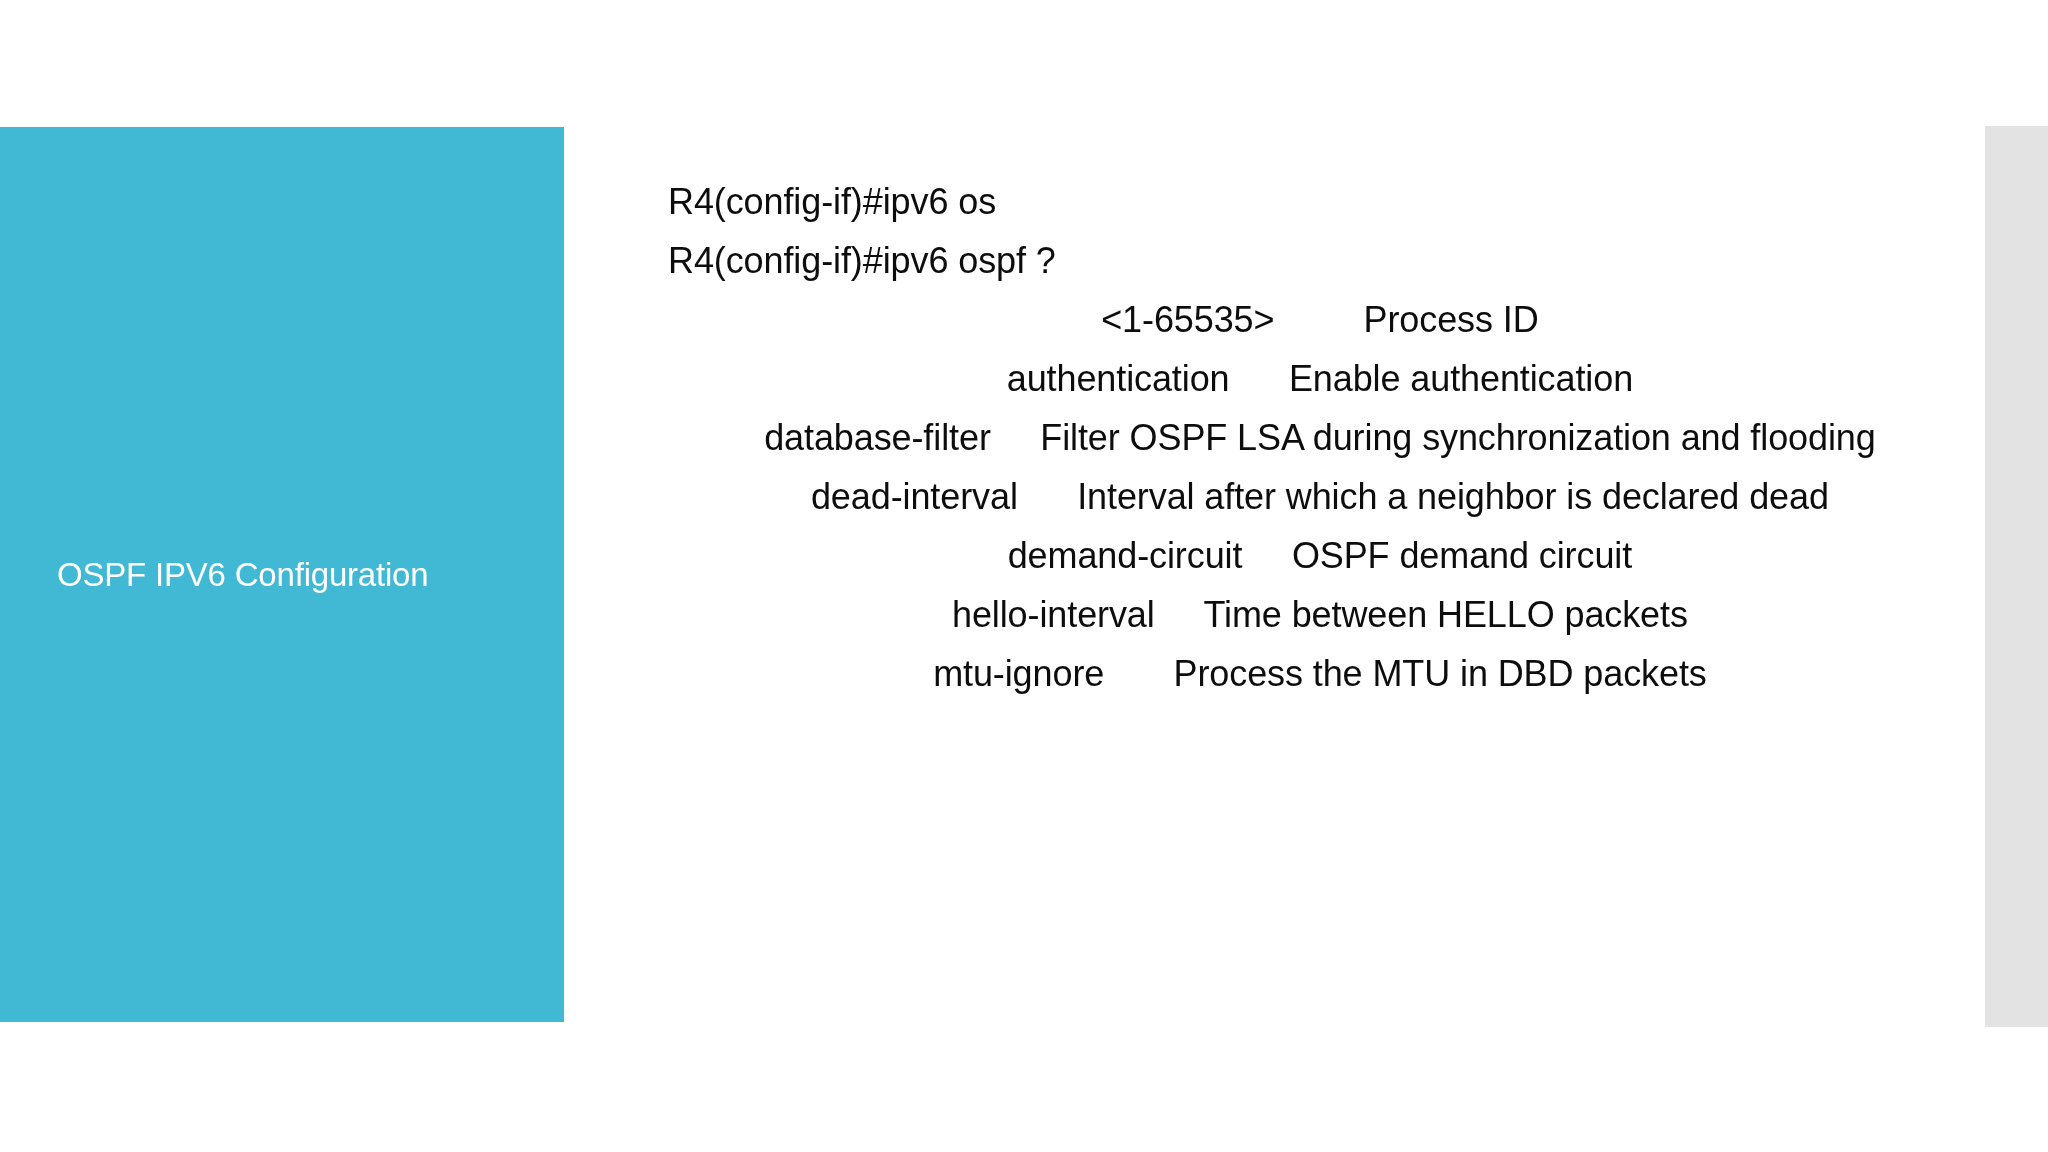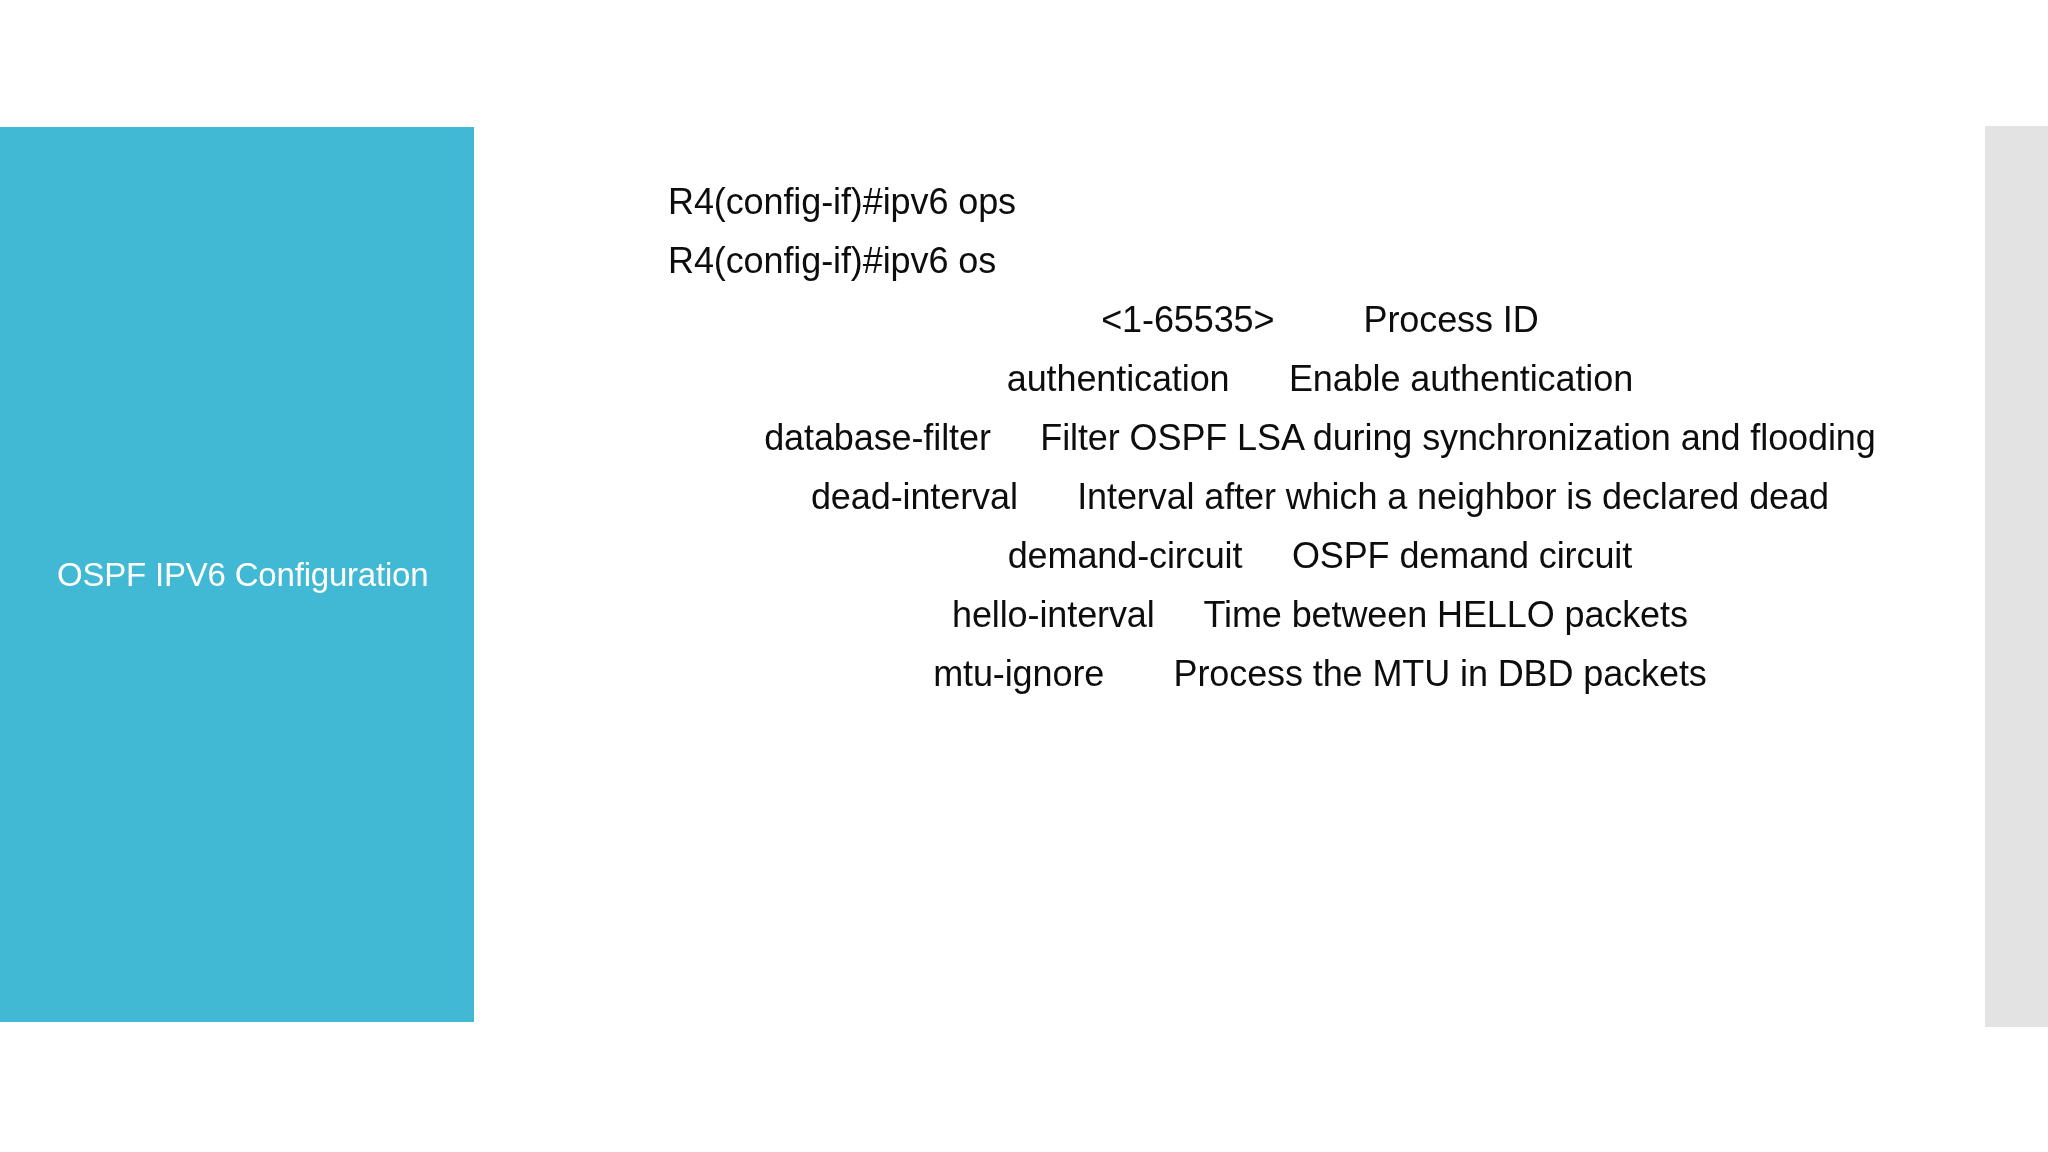--- a/index.html
+++ b/index.html
@@ -22,21 +22,21 @@
     width: 2048px;
     height: 1152px;
     background: #ffffff;
   }
 
   
   #title-panel {
     position: absolute;
     left: 0px;
     top: 127px;
-    width: 474px;
+    width: 564px;
     height: 895px;
     background: #41b9d4;
     display: flex;
     align-items: center;
     justify-content: flex-start;
     box-sizing: border-box;
     padding-left: 57px;
     padding-right: 24px;
   }
   #title-text {
@@ -87,22 +87,22 @@
 
 <div id="slide">
 
   <div id="title-panel">
     <div id="title-text">OSPF IPV6 Configuration</div>
   </div>
 
   <div id="right-strip"></div>
 
   <div id="console-body">
-    <div class="cli-line prompt-line">R4(config-if)#ipv6 ops</div>
     <div class="cli-line prompt-line">R4(config-if)#ipv6 os</div>
+    <div class="cli-line prompt-line">R4(config-if)#ipv6 ospf ?</div>
 
     <div class="cli-line help-line">  &lt;1-65535&gt;         Process ID</div>
     <div class="cli-line help-line">  authentication      Enable authentication</div>
     <div class="cli-line help-line">  database-filter     Filter OSPF LSA during synchronization and flooding</div>
     <div class="cli-line help-line">  dead-interval      Interval after which a neighbor is declared dead</div>
     <div class="cli-line help-line">  demand-circuit     OSPF demand circuit</div>
     <div class="cli-line help-line">  hello-interval     Time between HELLO packets</div>
     <div class="cli-line help-line">  mtu-ignore       Process the MTU in DBD packets</div>
   </div>
 

